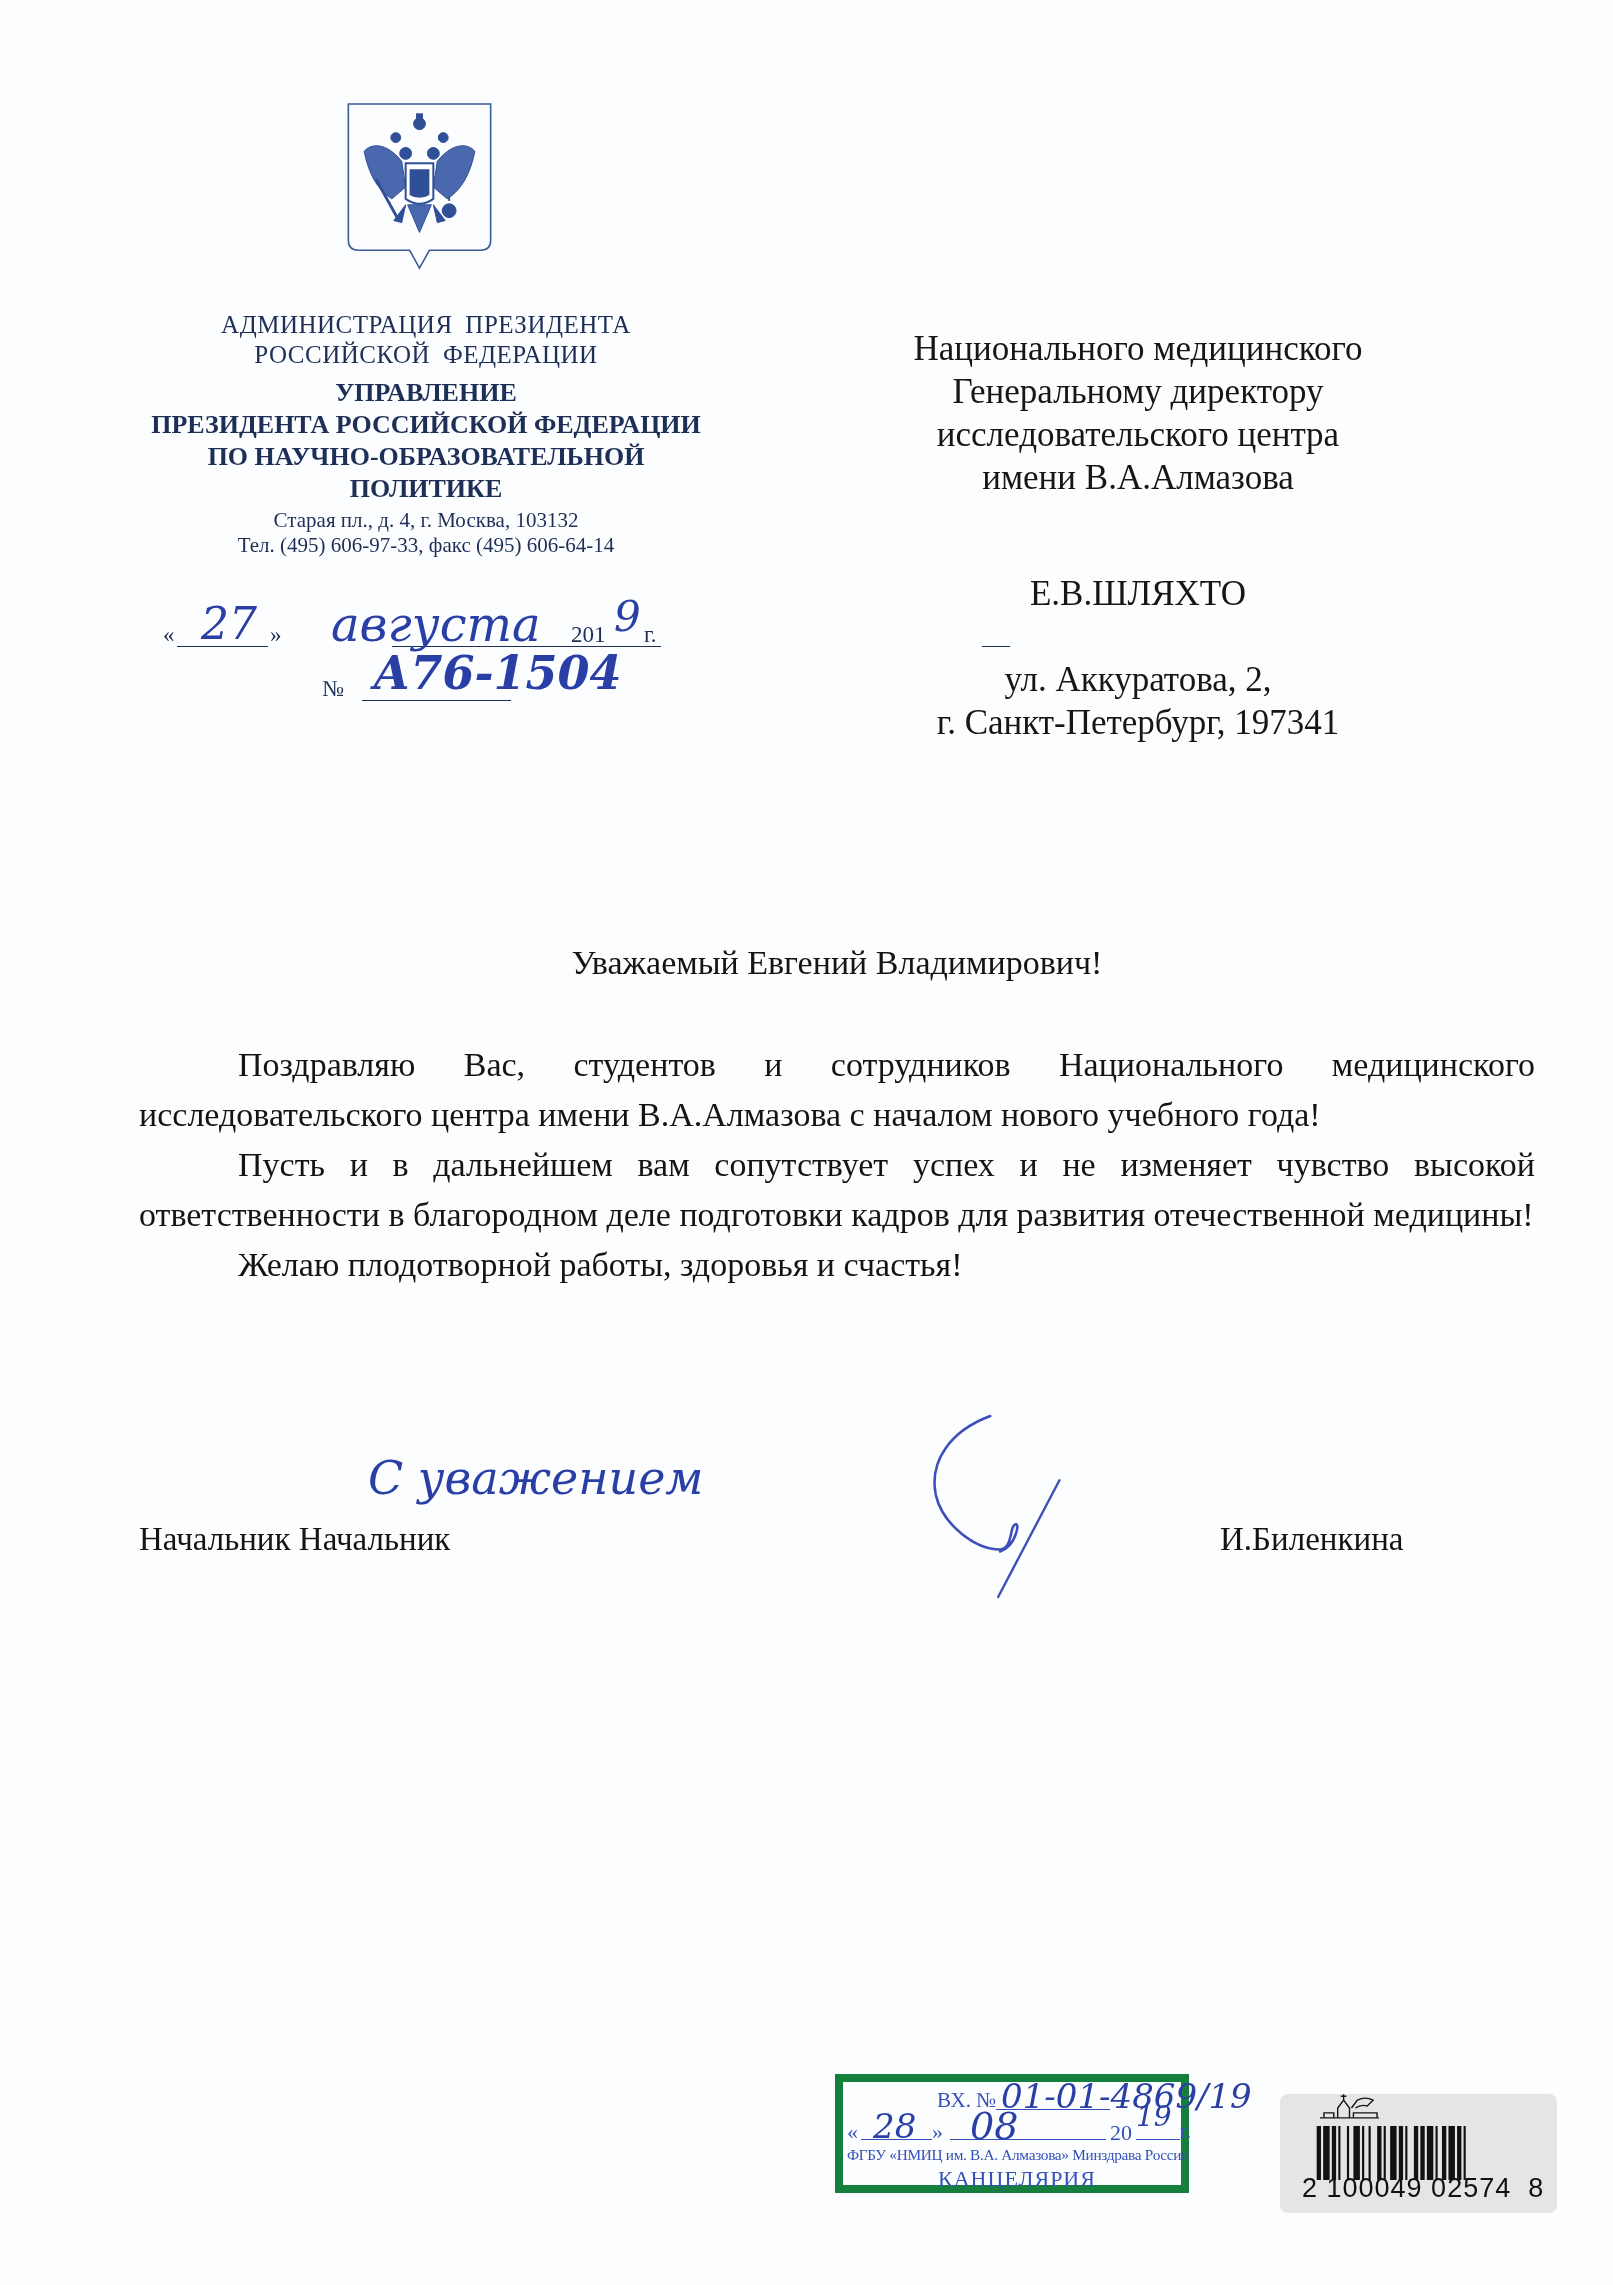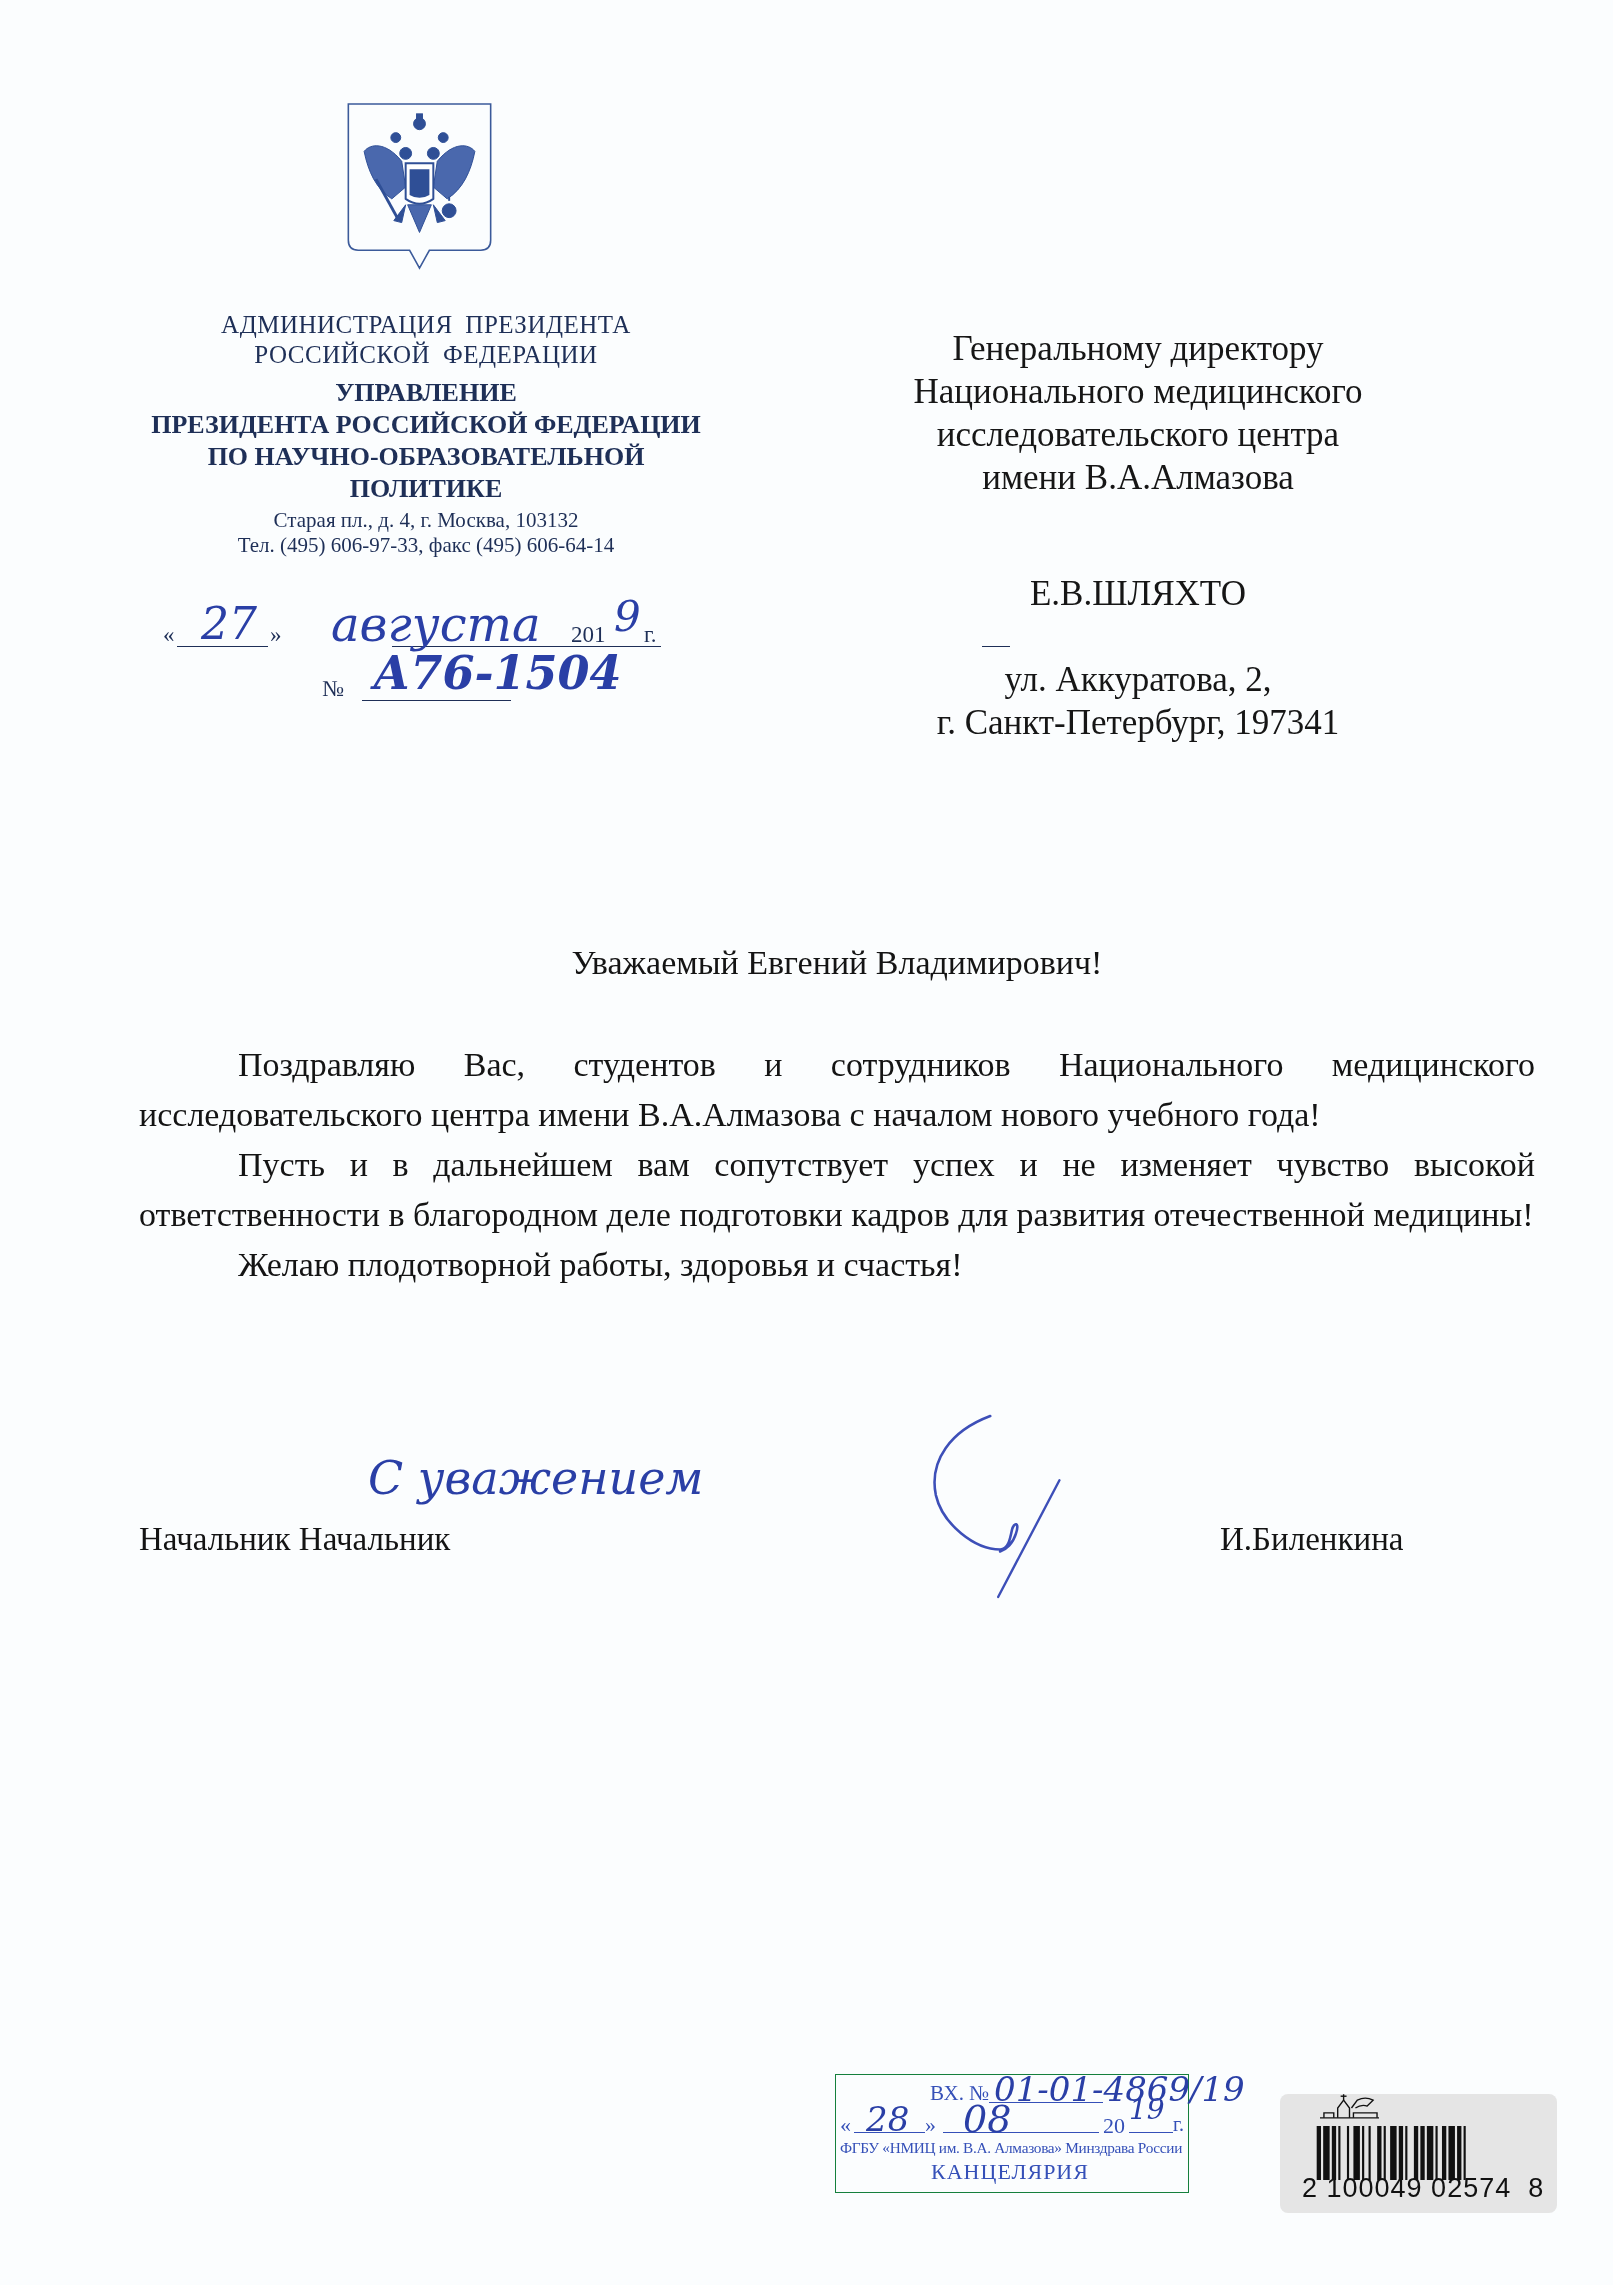--- a/index.html
+++ b/index.html
@@ -45,21 +45,21 @@
   .body-text p { margin: 0; text-indent: 99px; }
   .body-text p.first { text-indent: 99px; }
 
   
   .sig-title { left: 139px; top: 1521px; font-size: 33px; }
   .sig-name  { left: 1220px; top: 1521px; font-size: 33px; }
 
   
   .stamp {
     left: 835px; top: 2074px; width: 354px; height: 119px;
-    border: 1px solid #15803d; color: #3550b8; box-sizing: border-box;
+    border: 8px solid #15803d; color: #3550b8; box-sizing: border-box;
   }
   .stamp .row { position: absolute; white-space: nowrap; }
 
   
   .sticker {
     left: 1280px; top: 2094px; width: 277px; height: 119px;
     background: #e5e5e5; border-radius: 8px;
   }
   .bc-digits { position: absolute; left: 22px; top: 79px; font-size: 27px; color: #111; font-family: "Liberation Sans", sans-serif; letter-spacing: 1px; white-space: pre; }
 </style>
@@ -126,22 +126,22 @@
   <span class="abs" style="left:481px; top:12px;">г.</span>
 </div>
 
 <div class="abs reg-row" style="left:322px; top:668px; width:317px; height:40px;">
   <span class="abs" style="left:0; top:8px;">№</span>
   <span class="abs blank" style="left:40px; top:10px; width:149px;"></span>
   <span class="hw" style="left:51px; top:-22px; font-size:46px;font-weight:bold;">А76-1504</span>
 </div>
 
 <div class="abs addressee" style="top:327px;">
+  <div>Национального медицинского</div>
   <div>Генеральному директору</div>
-  <div>Национального медицинского</div>
   <div>исследовательского центра</div>
   <div>имени В.А.Алмазова</div>
 </div>
 <div class="abs addressee" style="top:572px;">Е.В.ШЛЯХТО</div>
 <div class="abs addressee" style="top:658px;">
   <div>ул. Аккуратова, 2,</div>
   <div>г. Санкт-Петербург, 197341</div>
 </div>
 
 <div class="abs salutation">Уважаемый Евгений Владимирович!</div>

